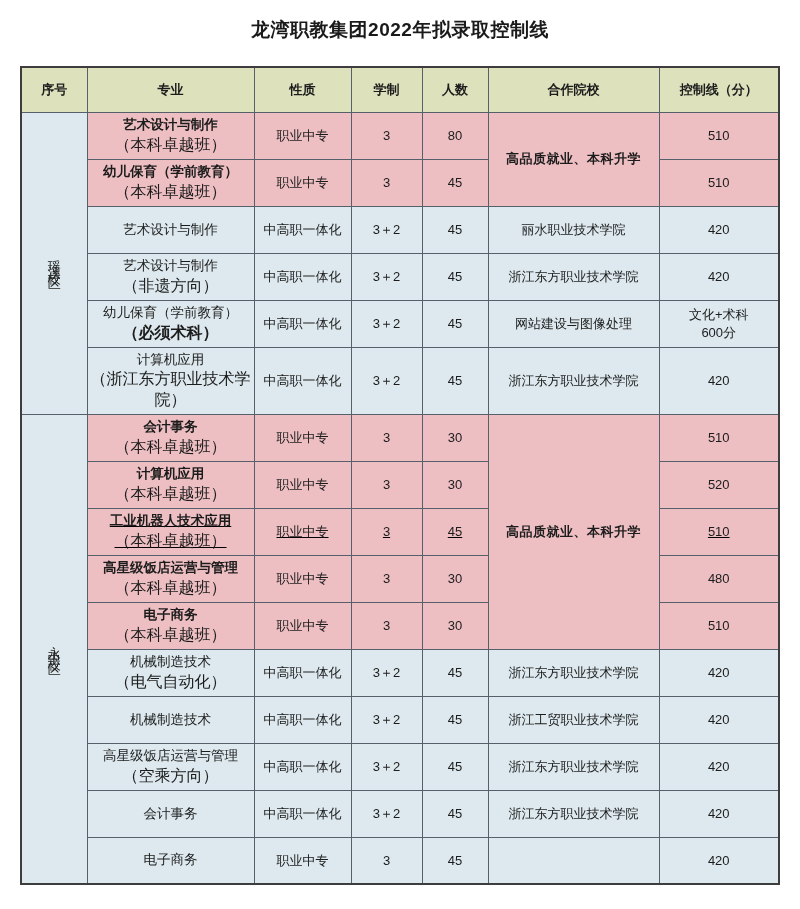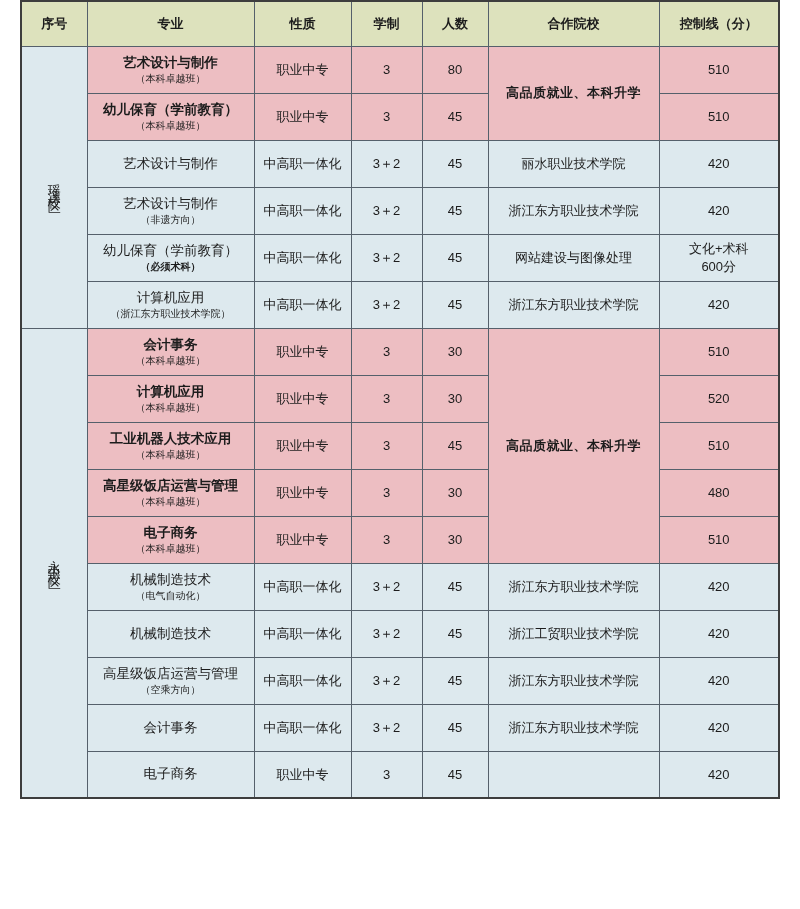--- a/index.html
+++ b/index.html
@@ -20,21 +20,21 @@
     font-size: 19px;
     font-weight: bold;
     color: #1a1a1a;
     letter-spacing: 0.5px;
     padding-top: 17px;
     padding-bottom: 13px;
     user-select: none;
   }
   table.sheet {
     border-collapse: collapse;
-    margin: 0 auto;
+    margin: 10px auto;
     width: 758px;
     table-layout: fixed;
     border: 2px solid #3d3d3d;
   }
   table.sheet td, table.sheet th {
     border: 1px solid #55606b;
     text-align: center;
     vertical-align: middle;
     color: #1c1c1c;
     font-size: 13px;
@@ -75,38 +75,39 @@
   }
   .campus .vtext {
     display: inline-block;
     writing-mode: vertical-rl;
     text-orientation: upright;
     letter-spacing: 6px;
     white-space: nowrap;
   }
 
   .major-main { font-weight: bold; font-size: 13.5px; display: block; }
-  .major-sub  { font-weight: normal; font-size: 10px; display: block; }
+  .major-sub  { font-weight: normal; font-size: 16px; display: block; }
   .major-sub.b { font-weight: bold; }
   .major-plain { font-size: 13.5px; display: block; }
 
   .coop-merge {
     font-weight: bold;
     font-size: 14px;
     letter-spacing: 0.5px;
   }
   .line-val { font-size: 13.5px; color: #262626; }
   .line-val .l2 { display: block; }
   td.num, td.len, td.nat { font-size: 13.5px; }
 </style>
 </head>
 <body>
 
 <div id="page">
 
+  <div id="title">龙湾职教集团2022年拟录取控制线</div>
 
   <table class="sheet">
     <colgroup>
       <col class="c-idx">
         <col class="c-major">
         <col class="c-nat">
       <col class="c-len">
         <col class="c-num">
         <col class="c-coop">
         <col class="c-line">
@@ -203,21 +204,21 @@
         <tr style="height: 47px;">
           <td class="fill-pink">
             <span class="major-main">计算机应用</span>
             <span class="major-sub">（本科卓越班）</span>
           </td>
           <td class="fill-pink nat">职业中专</td>
           <td class="fill-pink len">3</td>
           <td class="fill-pink num">30</td>
           <td class="fill-pink line-val">520</td>
         </tr>
-        <tr style="height: 47px;">
+        <tr style="height: 47px; text-decoration: underline;">
           <td class="fill-pink">
             <span class="major-main">工业机器人技术应用</span>
             <span class="major-sub">（本科卓越班）</span>
           </td>
           <td class="fill-pink nat">职业中专</td>
           <td class="fill-pink len">3</td>
           <td class="fill-pink num">45</td>
           <td class="fill-pink line-val">510</td>
         </tr>
         <tr style="height: 47px;">

